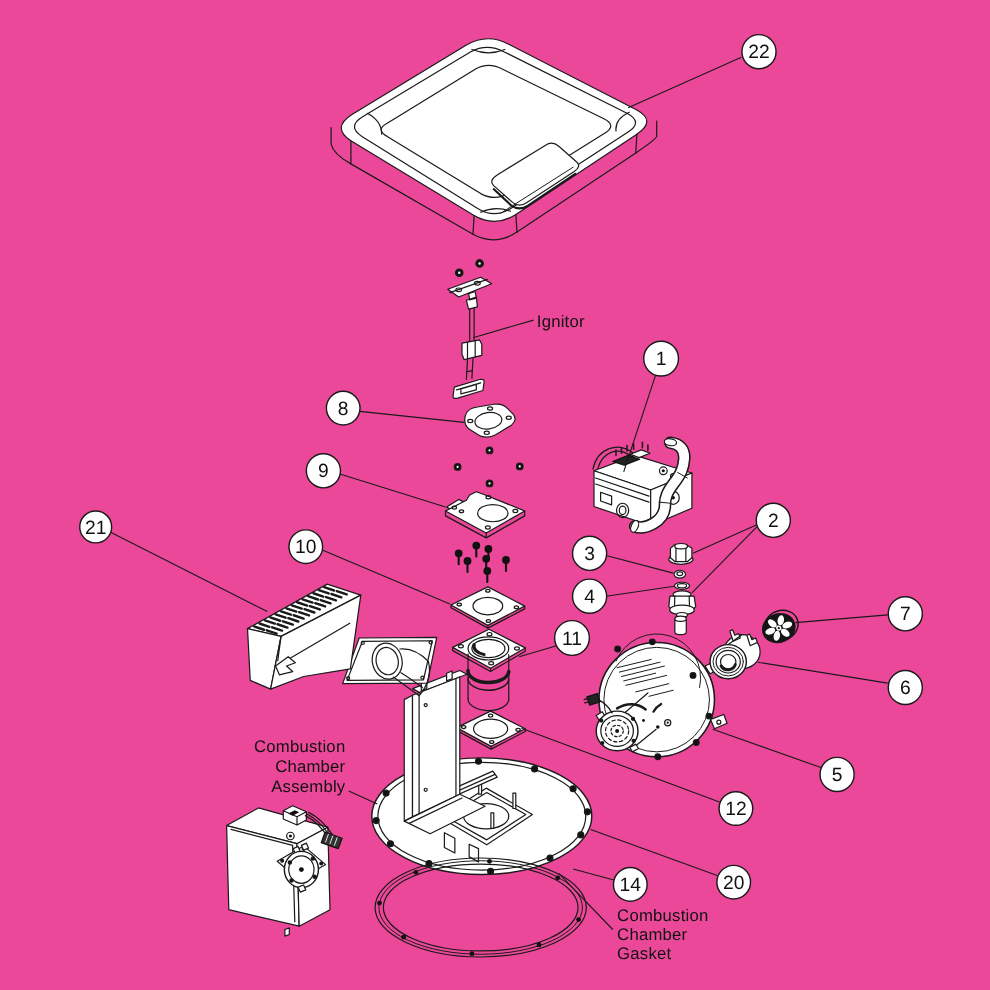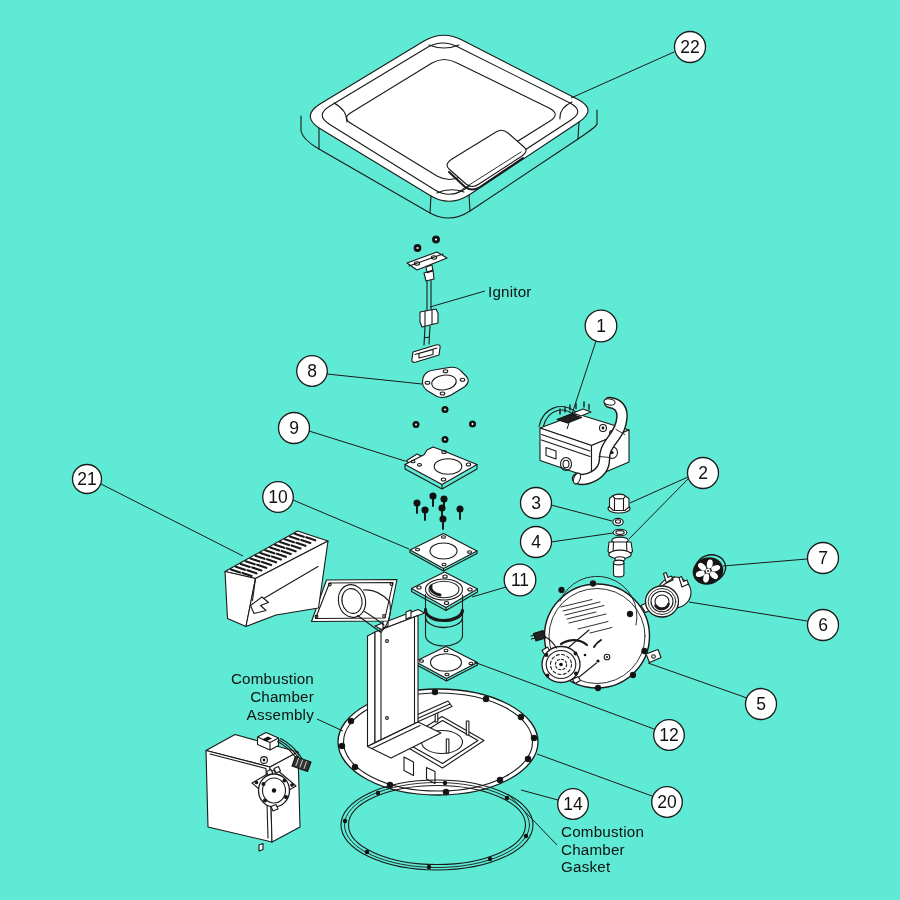--- a/index.html
+++ b/index.html
@@ -1,16 +1,16 @@
 <!DOCTYPE html>
 <html><head>
 <meta charset="utf-8">
 <style>
   html,body{margin:0;padding:0;background:#ffffff;}
-  .stage{position:relative;width:900px;height:900px;background:#5eead4;overflow:hidden;}
+  .stage{position:relative;width:900px;height:900px;background:#ec4899;overflow:hidden;}
   svg{position:absolute;left:0;top:0;}
   svg text{font-family:"Liberation Sans","DejaVu Sans",sans-serif;fill:#111111;}
   .part-label{font-size:15.2px;letter-spacing:.2px;}
   .callout-num{font-size:17.5px;}
 </style>
 </head>
 <body>
 
 <div class="stage">
 <svg width="900" height="900" viewBox="0 0 900 900">

